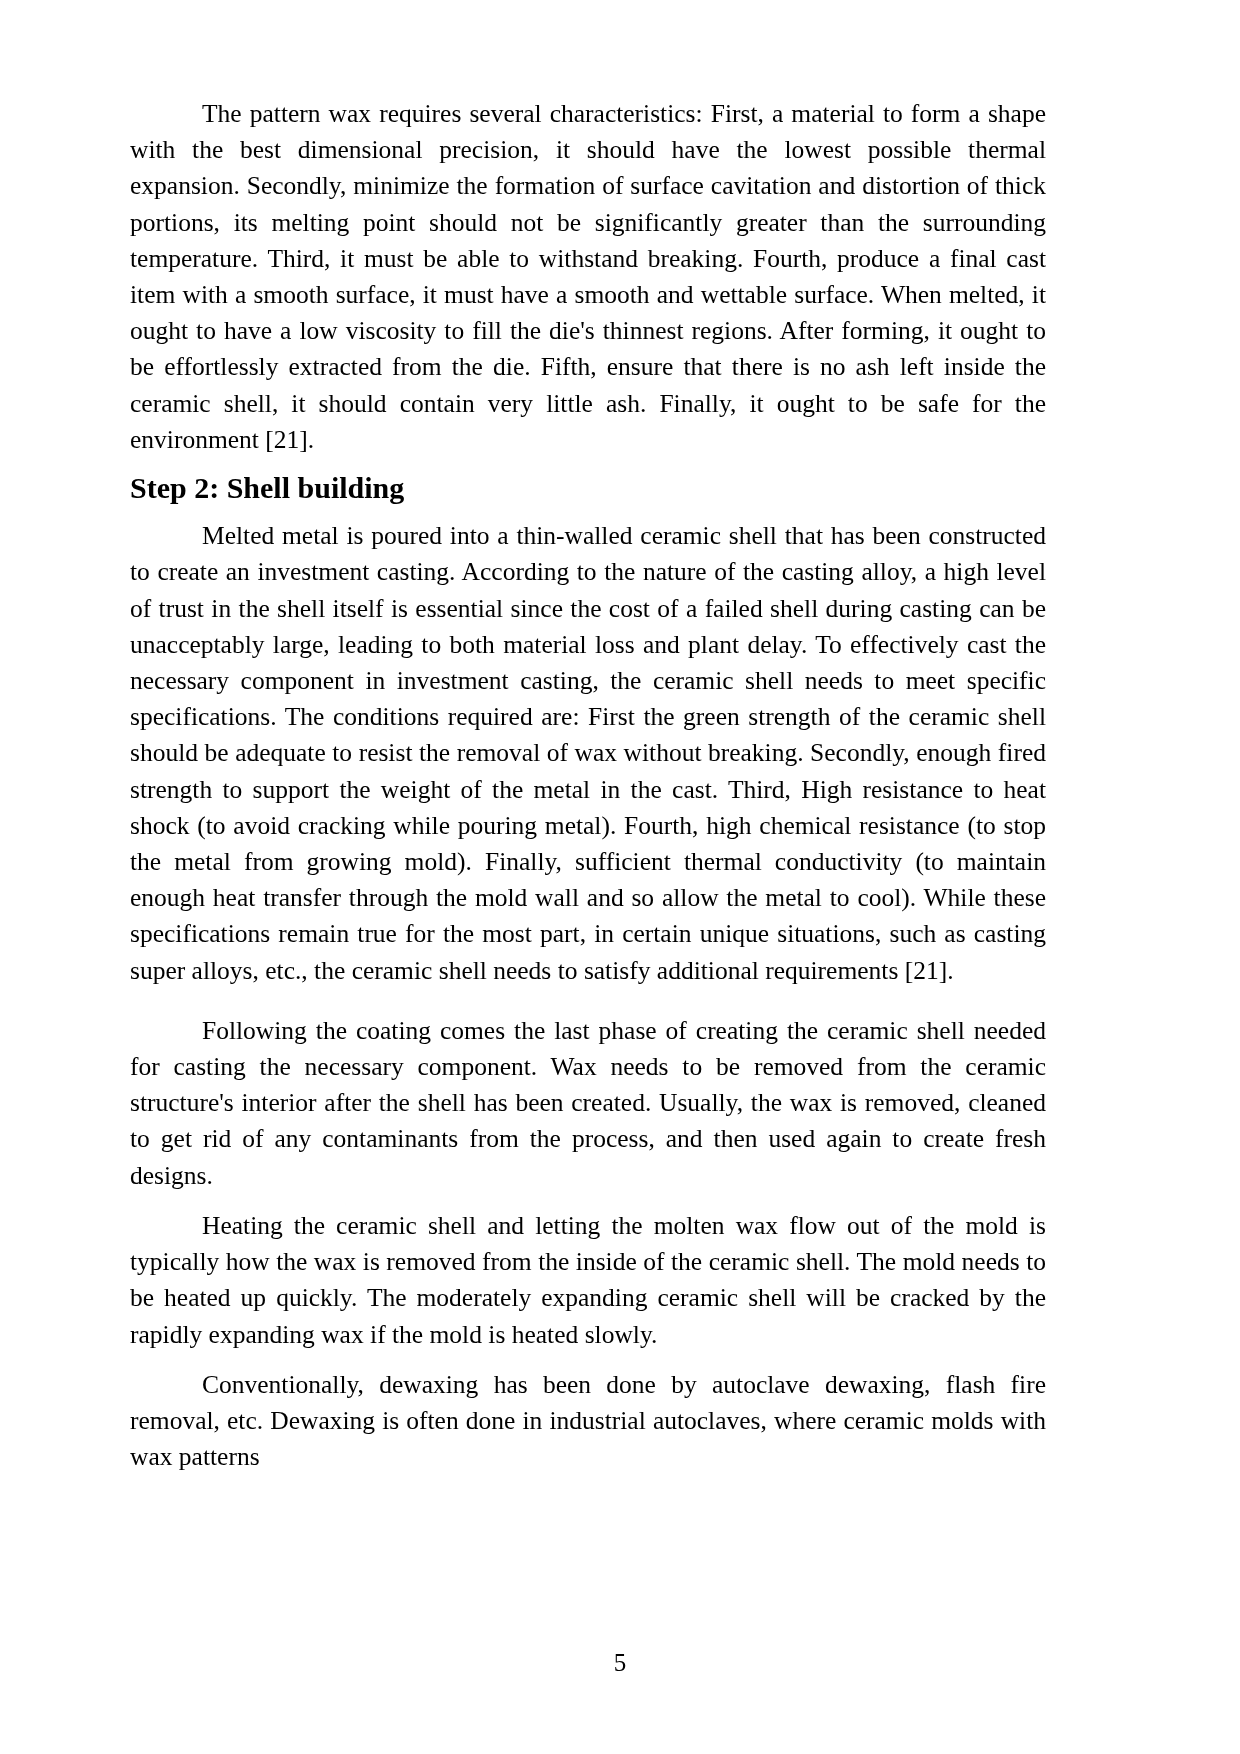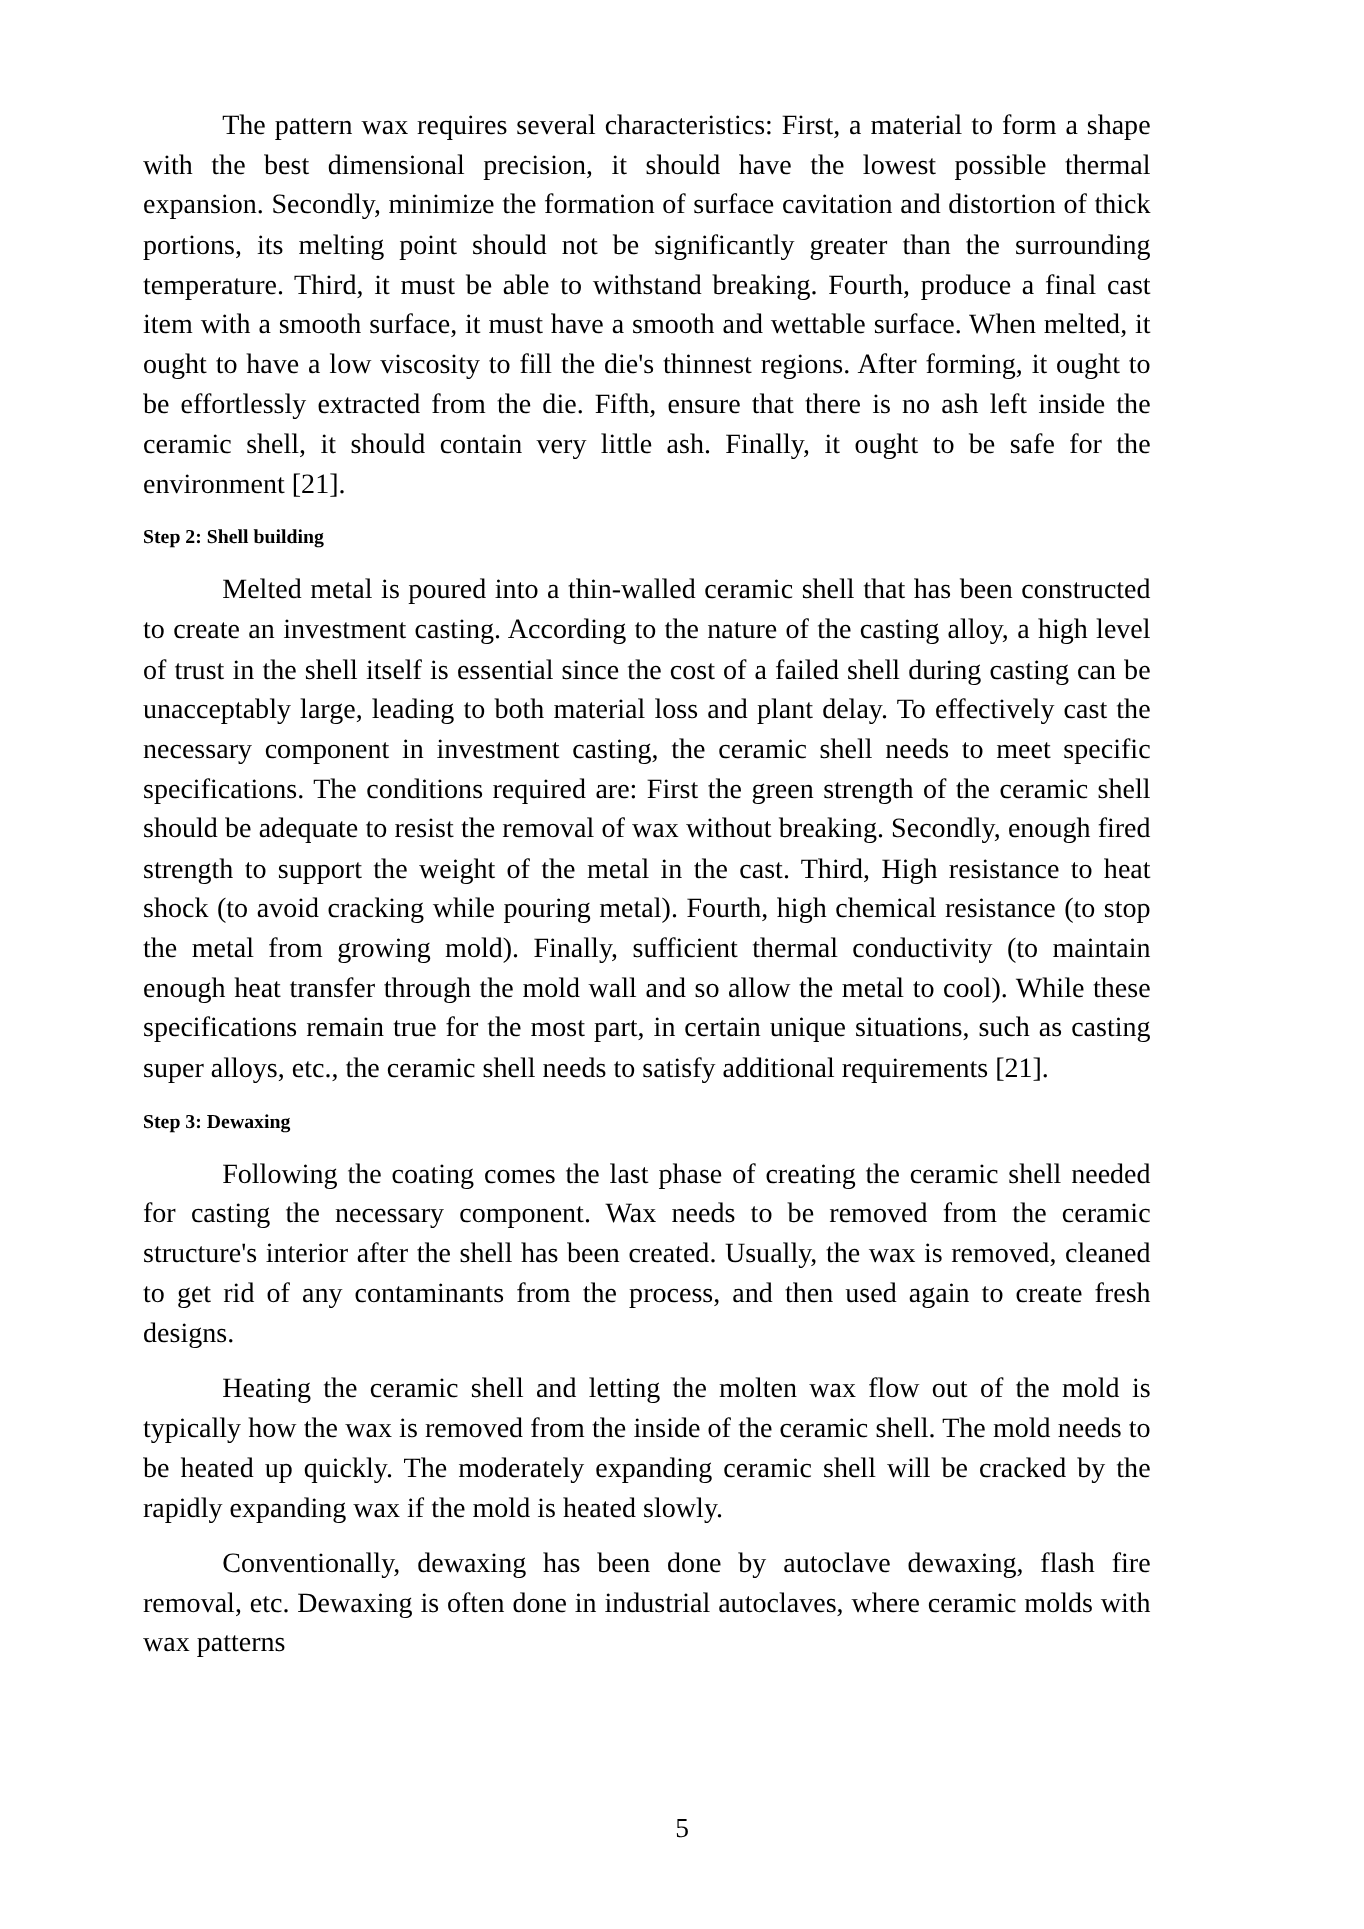--- a/index.html
+++ b/index.html
@@ -34,21 +34,21 @@
     font-size: 25.5px;
     line-height: 36.2px;
     text-align: justify;
     text-justify: inter-word;
     text-indent: 72px;
     hyphens: none;
     word-spacing: 0px;
   }
   h3.step-heading {
     margin: 0;
-    font-size: 18px;
+    font-size: 30px;
     line-height: 36.2px;
     font-weight: bold;
     text-align: left;
     text-indent: 0;
   }
   .gap-after-para { height: 14px; }
   .gap-after-heading { height: 12px; }
   .gap-before-heading { height: 12px; }
   .page-number {
     position: absolute;
@@ -74,21 +74,20 @@
     <div class="gap-before-heading"></div>
 
     <h3 class="step-heading">Step 2: Shell building</h3>
 
     <div class="gap-after-heading"></div>
 
     <p class="body-para">Melted metal is poured into a thin-walled ceramic shell that has been constructed to create an investment casting. According to the nature of the casting alloy, a high level of trust in the shell itself is essential since the cost of a failed shell during casting can be unacceptably large, leading to both material loss and plant delay. To effectively cast the necessary component in investment casting, the ceramic shell needs to meet specific specifications. The conditions required are: First the green strength of the ceramic shell should be adequate to resist the removal of wax without breaking. Secondly, enough fired strength to support the weight of the metal in the cast. Third, High resistance to heat shock (to avoid cracking while pouring metal). Fourth, high chemical resistance (to stop the metal from growing mold). Finally, sufficient thermal conductivity (to maintain enough heat transfer through the mold wall and so allow the metal to cool). While these specifications remain true for the most part, in certain unique situations, such as casting super alloys, etc., the ceramic shell needs to satisfy additional requirements [21].</p>
 
     <div class="gap-before-heading"></div>
 
-    <h3 class="step-heading">Step 3: Dewaxing</h3>
 
     <div class="gap-after-heading"></div>
 
     <p class="body-para">Following the coating comes the last phase of creating the ceramic shell needed for casting the necessary component. Wax needs to be removed from the ceramic structure's interior after the shell has been created. Usually, the wax is removed, cleaned to get rid of any contaminants from the process, and then used again to create fresh designs.</p>
 
     <div class="gap-after-para"></div>
 
     <p class="body-para">Heating the ceramic shell and letting the molten wax flow out of the mold is typically how the wax is removed from the inside of the ceramic shell. The mold needs to be heated up quickly. The moderately expanding ceramic shell will be cracked by the rapidly expanding wax if the mold is heated slowly.</p>
 
     <div class="gap-after-para"></div>

